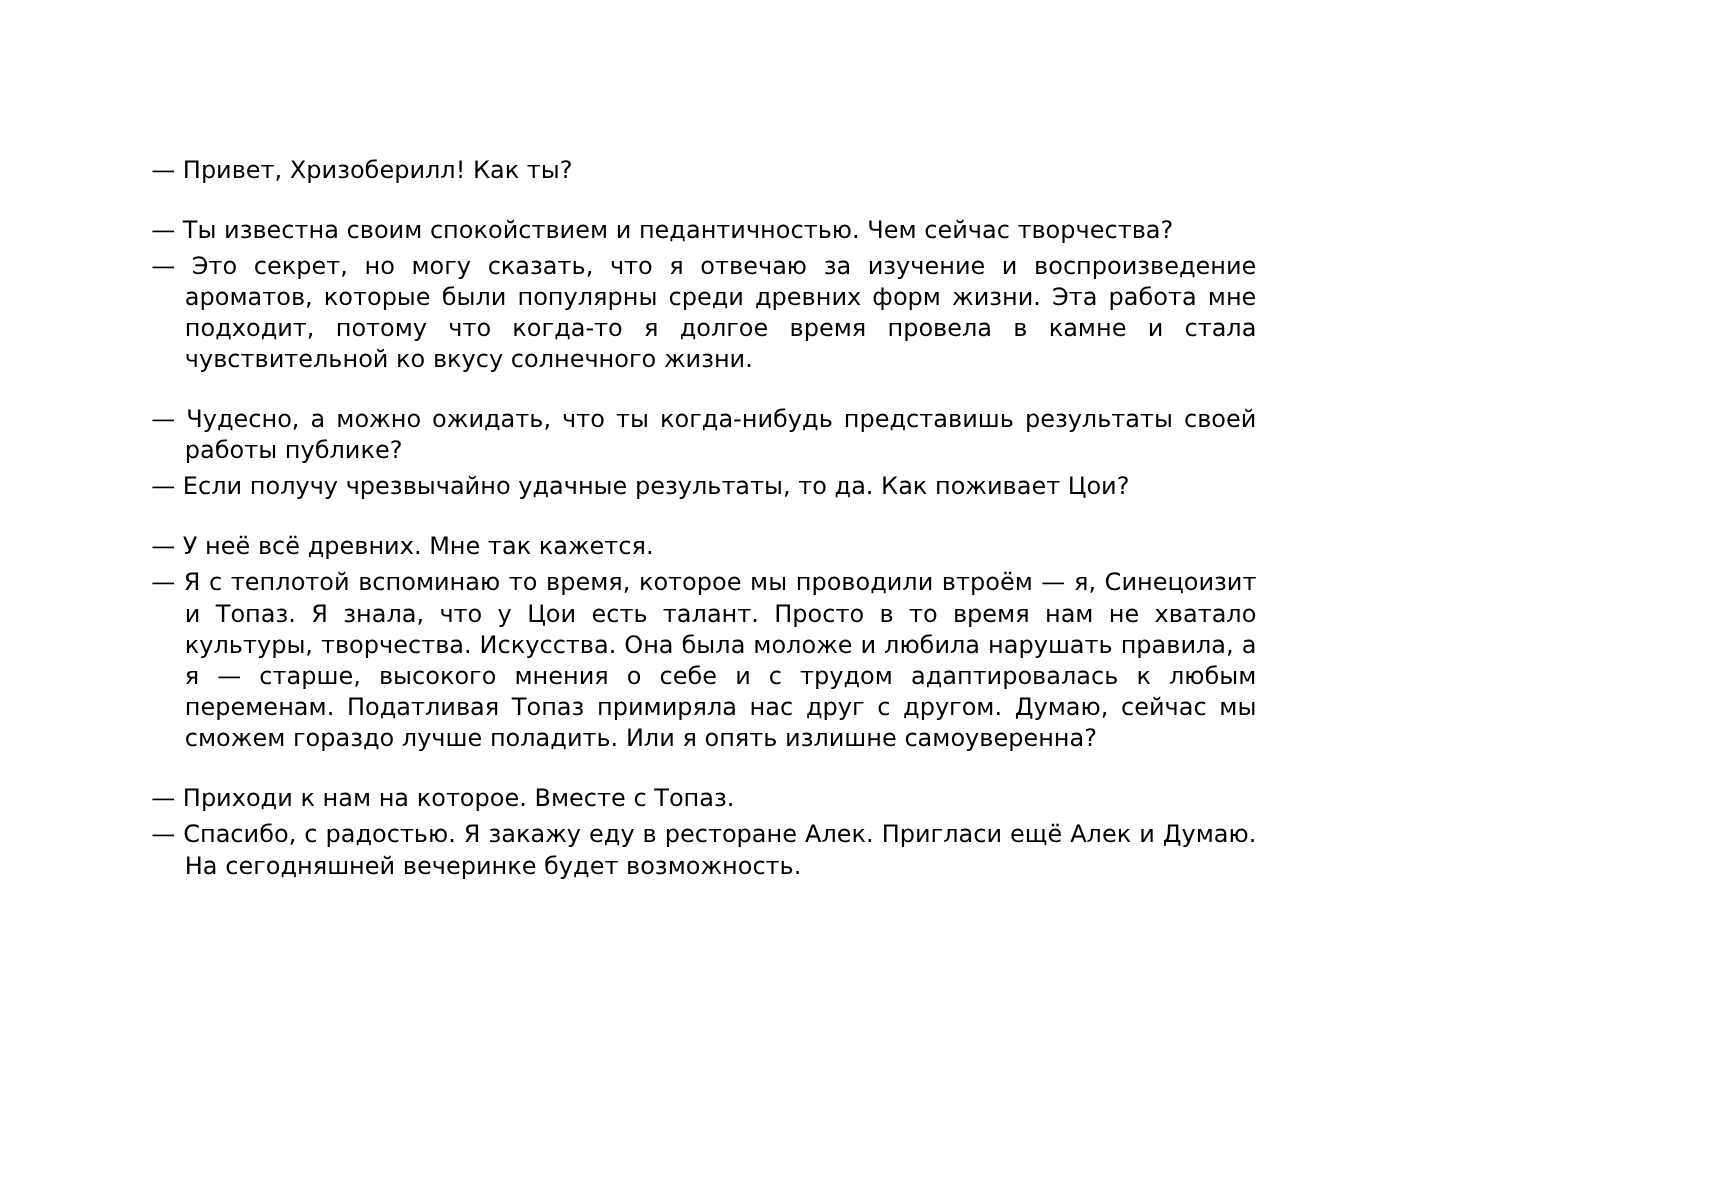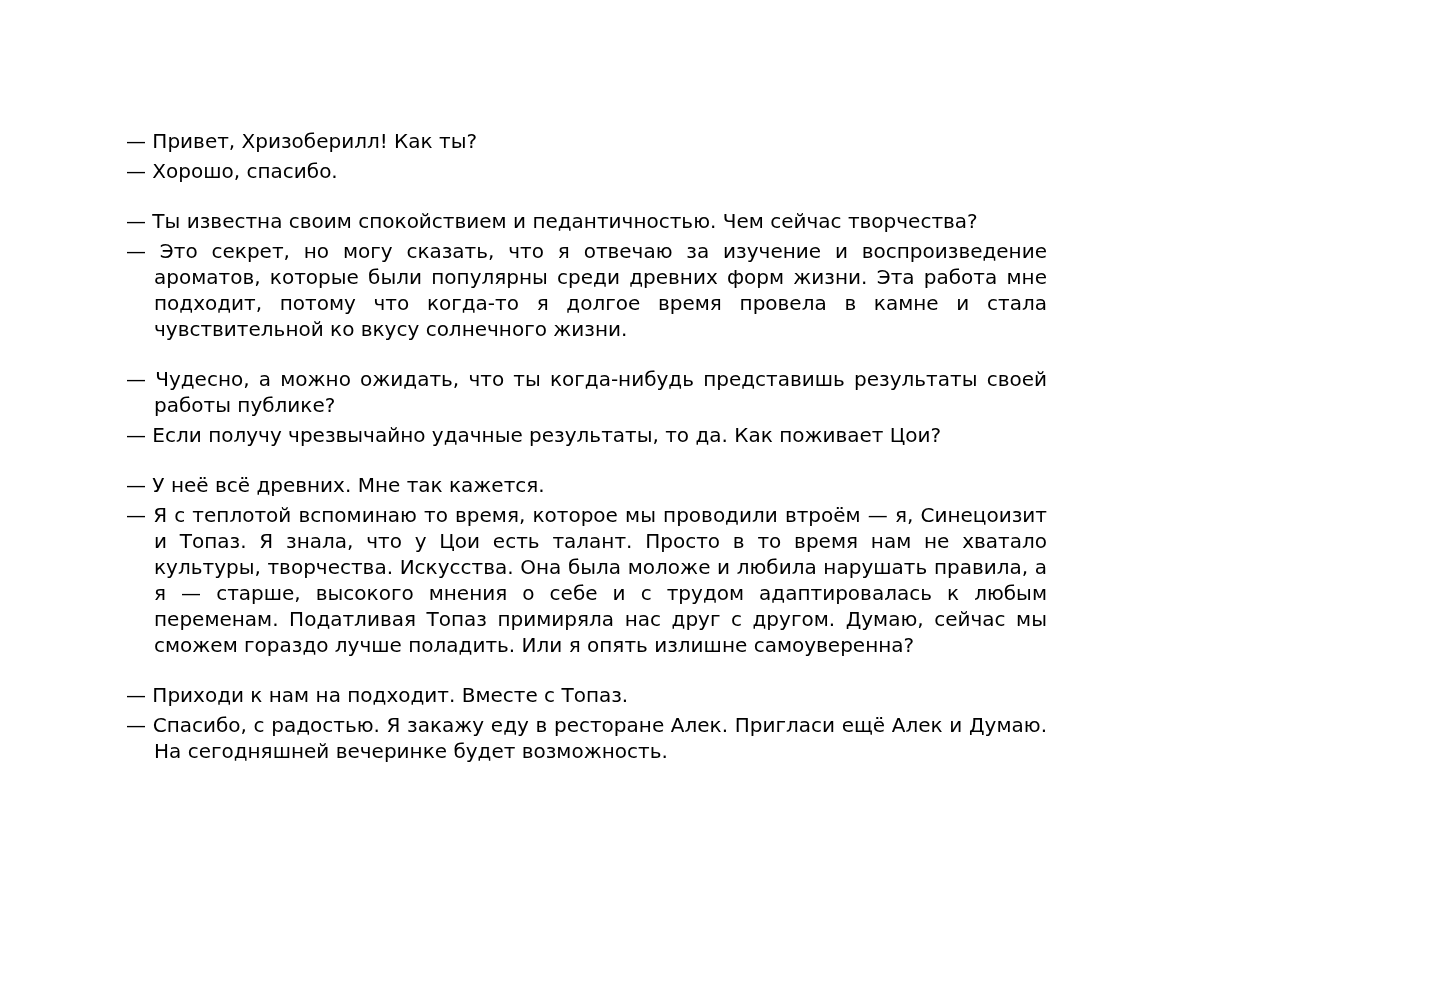--- a/index.html
+++ b/index.html
@@ -36,32 +36,31 @@
     word-spacing: normal;
   }
 </style>
 </head>
 <body style="background: rgb(255, 255, 255);">
 
 <main class="doc" style="color: rgb(0, 0, 0);">
   <section id="dialogue-container">
       <div class="dialogue-group">
         <p>— Привет, Хризоберилл! Как ты?</p>
-        <p>— Хорошо, спасибо.</p>
       </div>
       <div class="dialogue-group">
         <p>— Ты известна своим спокойствием и педантичностью. Чем сейчас творчества?</p>
         <p>— Это секрет, но могу сказать, что я отвечаю за изучение и воспроизведение ароматов, которые были популярны среди древних форм жизни. Эта работа мне подходит, потому что когда-то я долгое время провела в камне и стала чувствительной ко вкусу солнечного жизни.</p>
       </div>
       <div class="dialogue-group">
         <p>— Чудесно, а можно ожидать, что ты когда-нибудь представишь результаты своей работы публике?</p>
         <p>— Если получу чрезвычайно удачные результаты, то да. Как поживает Цои?</p>
       </div>
       <div class="dialogue-group">
         <p>— У неё всё древних. Мне так кажется.</p>
         <p>— Я с теплотой вспоминаю то время, которое мы проводили втроём — я, Синецоизит и Топаз. Я знала, что у Цои есть талант. Просто в то время нам не хватало культуры, творчества. Искусства. Она была моложе и любила нарушать правила, а я — старше, высокого мнения о себе и с трудом адаптировалась к любым переменам. Податливая Топаз примиряла нас друг с другом. Думаю, сейчас мы сможем гораздо лучше поладить. Или я опять излишне самоуверенна?</p>
       </div>
       <div class="dialogue-group">
-        <p>— Приходи к нам на подходит. Вместе с Топаз.</p>
+        <p>— Приходи к нам на которое. Вместе с Топаз.</p>
         <p>— Спасибо, с радостью. Я закажу еду в ресторане Алек. Пригласи ещё Алек и Думаю. На сегодняшней вечеринке будет возможность.</p>
       </div>
     </section>
 </main>
 
 </body></html>

